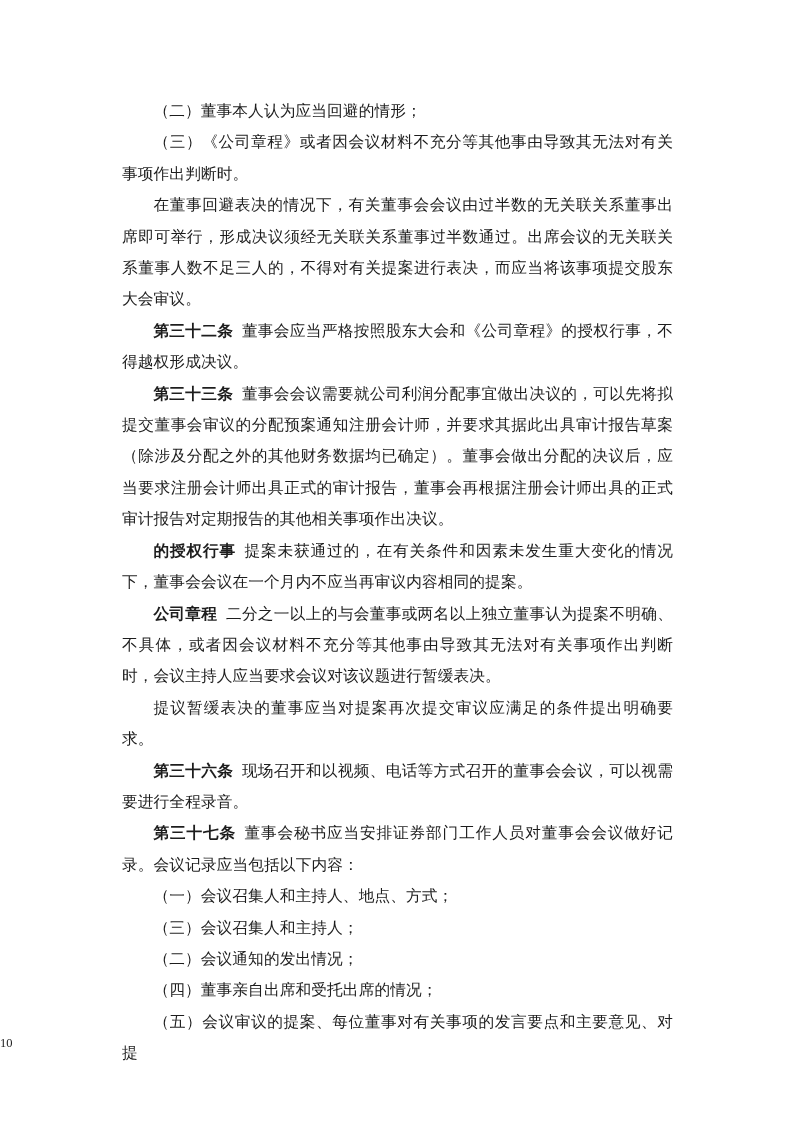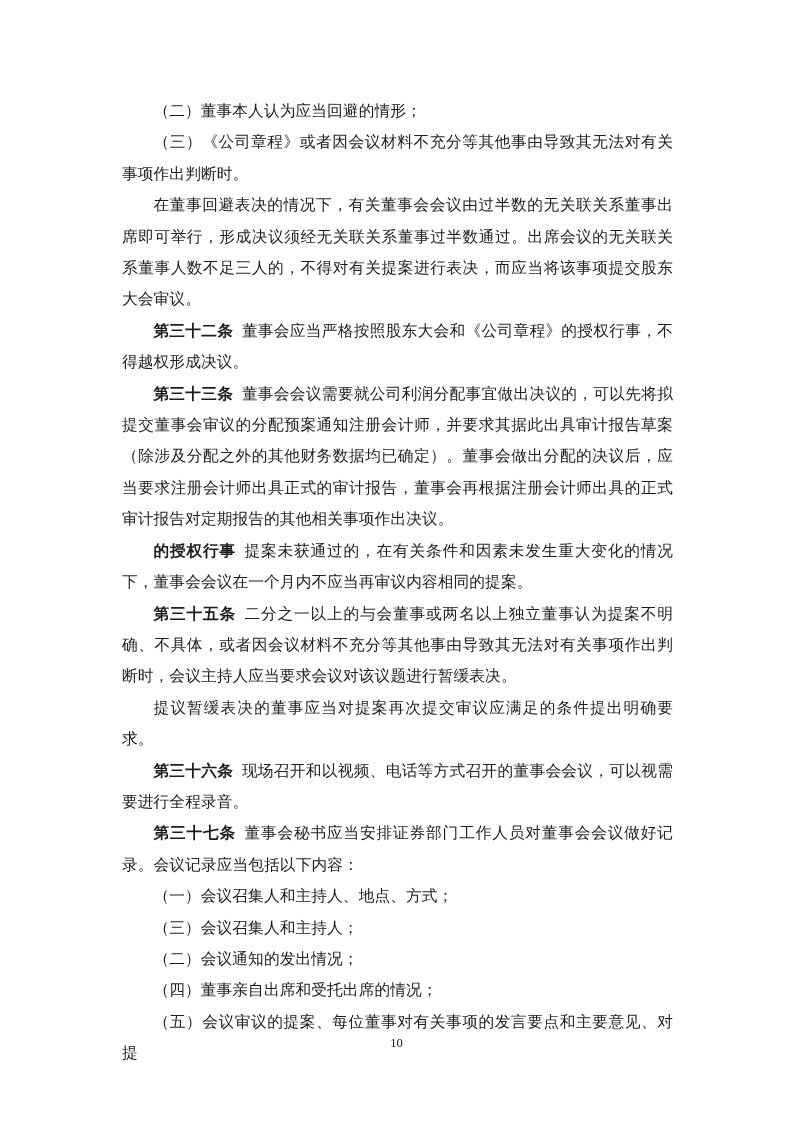--- a/index.html
+++ b/index.html
@@ -35,38 +35,37 @@
   .para-head:not(:empty) {
     font-weight: 700;
     font-family: Liberation Sans, sans-serif;
     margin-right: 0.55em;
   }
   .page-number {
     position: absolute;
     top: 1036px;
     left: 0;
     width: 100%;
-    text-align: center;
     font-size: 12.5px;
     color: #1d1d1d;
   }
 </style>
 </head>
 <body>
 
 <div class="page">
 
   <div class="content">
     <p class="para"><span class="para-head"></span><span>（二）董事本人认为应当回避的情形；</span></p>
     <p class="para"><span class="para-head"></span><span>（三）《公司章程》或者因会议材料不充分等其他事由导致其无法对有关事项作出判断时。</span></p>
     <p class="para"><span class="para-head"></span><span>在董事回避表决的情况下，有关董事会会议由过半数的无关联关系董事出席即可举行，形成决议须经无关联关系董事过半数通过。出席会议的无关联关系董事人数不足三人的，不得对有关提案进行表决，而应当将该事项提交股东大会审议。</span></p>
     <p class="para"><span class="para-head">第三十二条</span><span>董事会应当严格按照股东大会和《公司章程》的授权行事，不得越权形成决议。</span></p>
     <p class="para"><span class="para-head">第三十三条</span><span>董事会会议需要就公司利润分配事宜做出决议的，可以先将拟提交董事会审议的分配预案通知注册会计师，并要求其据此出具审计报告草案（除涉及分配之外的其他财务数据均已确定）。董事会做出分配的决议后，应当要求注册会计师出具正式的审计报告，董事会再根据注册会计师出具的正式审计报告对定期报告的其他相关事项作出决议。</span></p>
     <p class="para"><span class="para-head">的授权行事</span><span>提案未获通过的，在有关条件和因素未发生重大变化的情况下，董事会会议在一个月内不应当再审议内容相同的提案。</span></p>
-    <p class="para"><span class="para-head">第三十五条</span><span>二分之一以上的与会董事或两名以上独立董事认为提案不明确、不具体，或者因会议材料不充分等其他事由导致其无法对有关事项作出判断时，会议主持人应当要求会议对该议题进行暂缓表决。</span></p>
+    <p class="para"><span class="para-head">公司章程</span><span>二分之一以上的与会董事或两名以上独立董事认为提案不明确、不具体，或者因会议材料不充分等其他事由导致其无法对有关事项作出判断时，会议主持人应当要求会议对该议题进行暂缓表决。</span></p>
     <p class="para"><span class="para-head"></span><span>提议暂缓表决的董事应当对提案再次提交审议应满足的条件提出明确要求。</span></p>
     <p class="para"><span class="para-head">第三十六条</span><span>现场召开和以视频、电话等方式召开的董事会会议，可以视需要进行全程录音。</span></p>
     <p class="para"><span class="para-head">第三十七条</span><span>董事会秘书应当安排证券部门工作人员对董事会会议做好记录。会议记录应当包括以下内容：</span></p>
     <p class="para"><span class="para-head"></span><span>（一）会议召集人和主持人、地点、方式；</span></p>
     <p class="para"><span class="para-head"></span><span>（三）会议召集人和主持人；</span></p>
     <p class="para"><span class="para-head"></span><span>（二）会议通知的发出情况；</span></p>
     <p class="para"><span class="para-head"></span><span>（四）董事亲自出席和受托出席的情况；</span></p>
     <p class="para"><span class="para-head"></span><span>（五）会议审议的提案、每位董事对有关事项的发言要点和主要意见、对提</span></p>
   </div>
 

